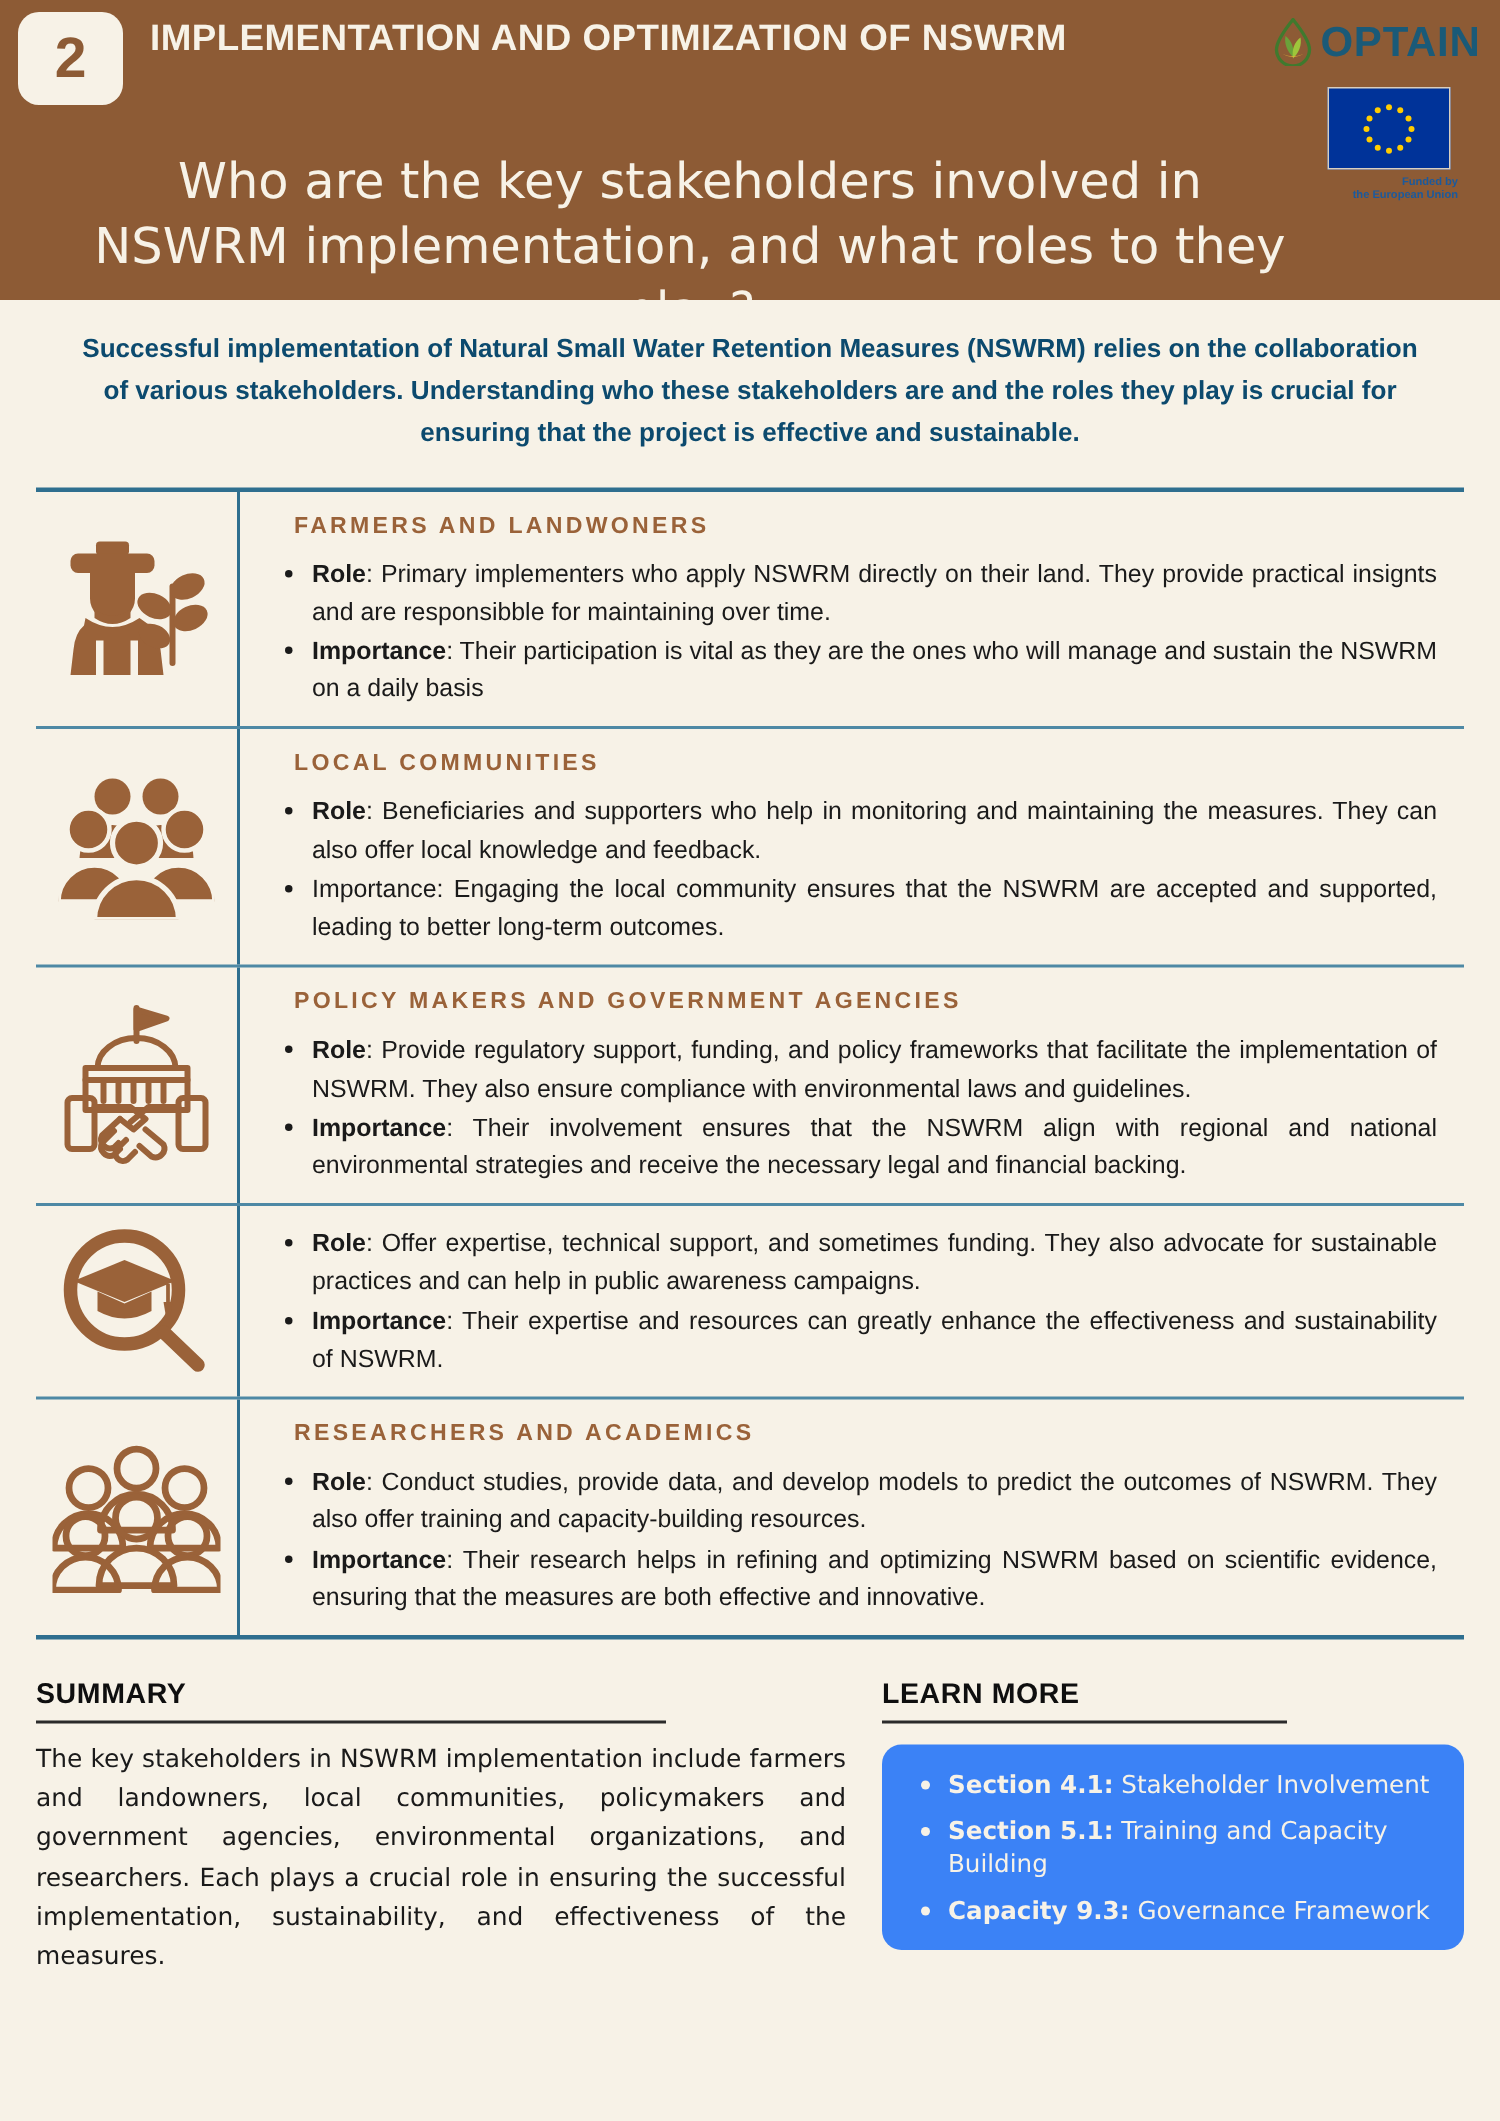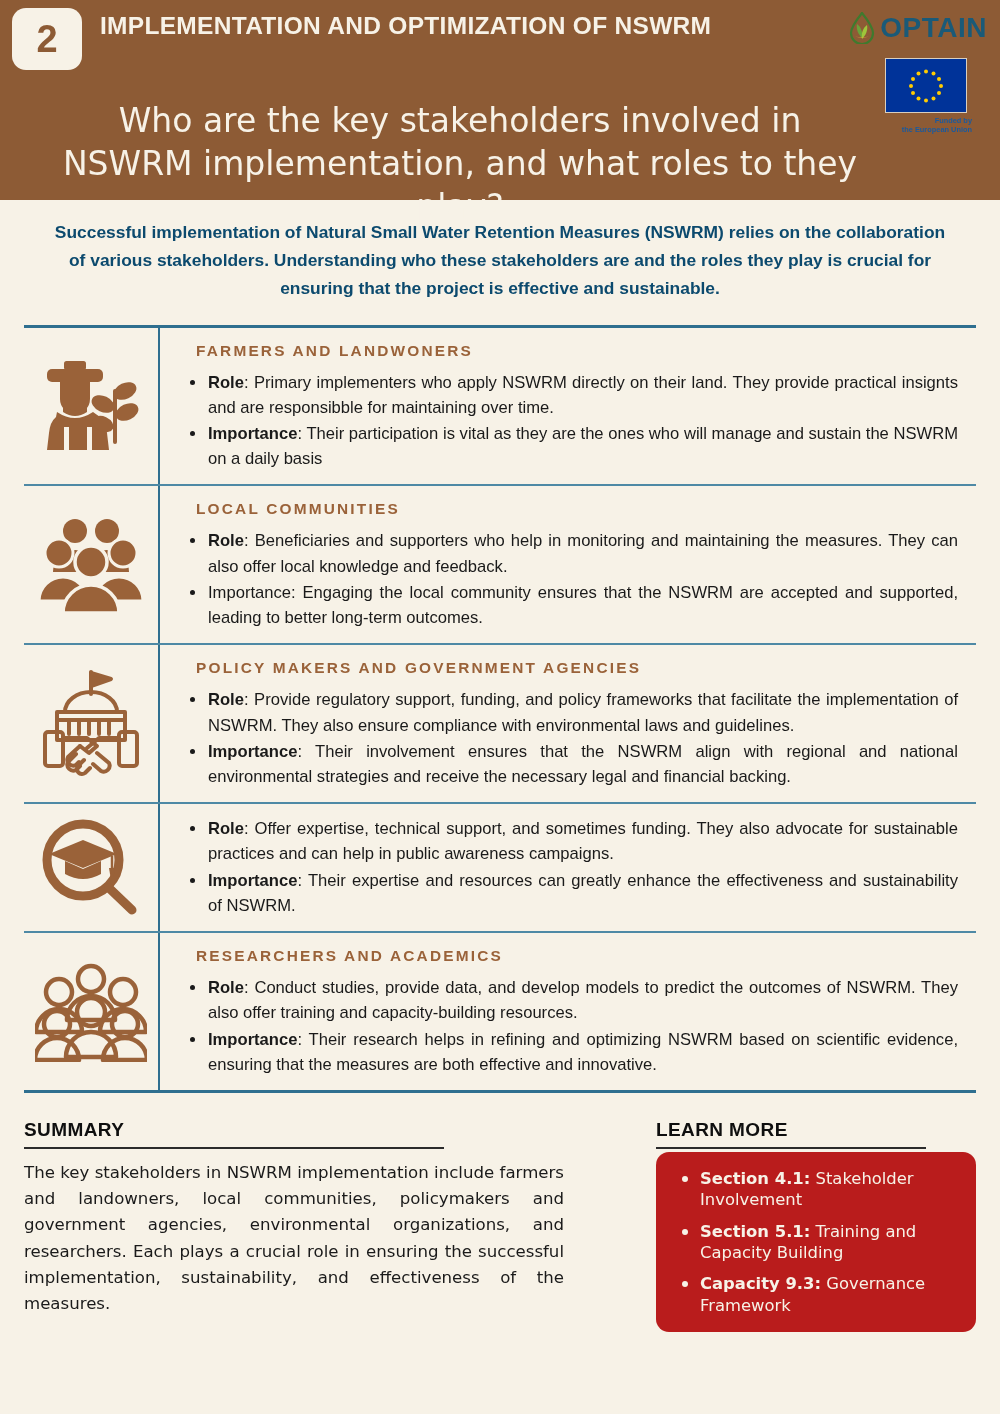--- a/index.html
+++ b/index.html
@@ -194,21 +194,21 @@
     background: #1a1a1a;
   }
   .lbl-b { font-weight: bold; }
   .lbl-n { font-weight: normal; }
 
   
   .bottom {
     display: flex;
     margin: 26px auto 0 auto;
     width: 952px;
-    gap: 92px;
+    gap: 24px;
   }
 
   .summary-col { width: 540px; flex: 0 0 540px; }
   .learn-col   { flex: 1; }
 
   .blk-head {
     color: #0f0f0f;
     font-size: 19px;
     font-weight: bold;
     letter-spacing: 0.4px;
@@ -226,22 +226,22 @@
     margin-top: 11px;
     color: #1a1a1a;
     font-size: 16.6px;
     line-height: 1.58;
     text-align: justify;
     text-justify: inter-word;
     font-family: "DejaVu Sans", sans-serif;
   }
 
   .learn-box {
-    margin-top: 3px;
-    background: #b91c1c;
+    margin-top: 14px;
+    background: #3b82f6;
     border-radius: 13px;
     padding: 16px 18px 16px 20px;
   }
   ul.learn-list { list-style: none; margin: 0; padding: 0; }
   ul.learn-list li {
     position: relative;
     padding-left: 24px;
     margin-bottom: 10px;
     color: #f7f2e7;
     font-size: 16.4px;

